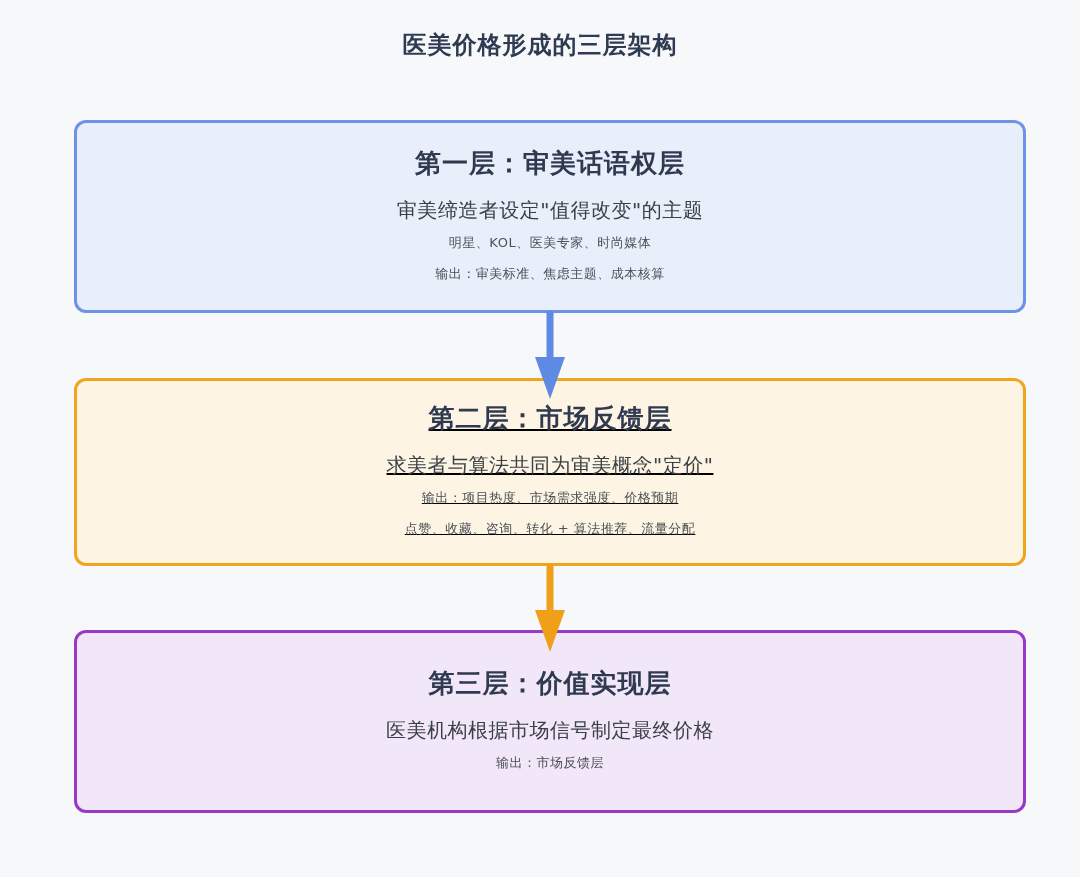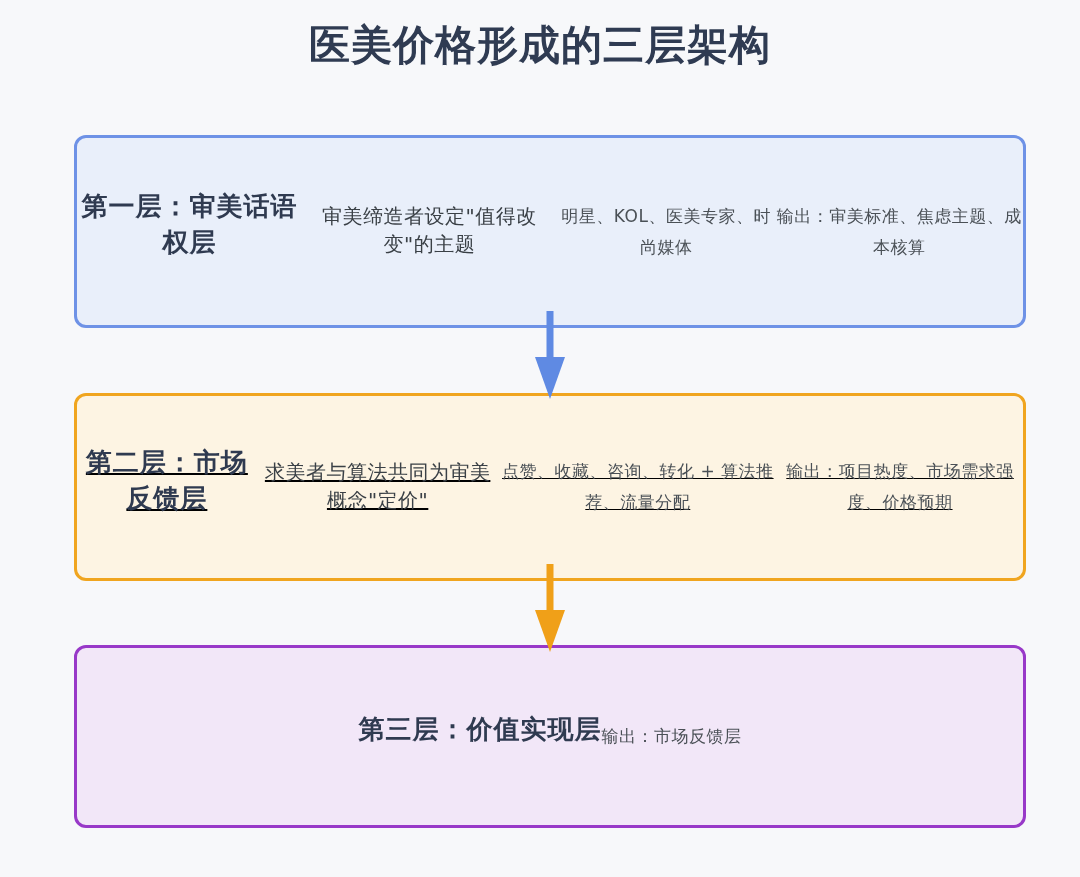--- a/index.html
+++ b/index.html
@@ -14,60 +14,59 @@
     height: 877px;
     background: #f7f8fa;
     overflow: hidden;
   }
   .main-title {
     position: absolute;
     top: 24px;
     left: 0;
     width: 100%;
     text-align: center;
-    font-size: 41px;
+    font-size: 24px;
     line-height: 42px;
     font-weight: bold;
     color: #2f3b52;
     letter-spacing: 1px;
   }
   .layer-box {
     position: absolute;
     left: 74px;
     width: 952px;
     box-sizing: border-box;
     border: 3px solid #999;
     border-radius: 12px;
     display: flex;
-    flex-direction: row;
+    flex-direction: column;
     align-items: center;
     justify-content: center;
     text-align: center;
-    margin-top: 15px;
   }
   #layer1 { top: 120px; height: 193px; background: #e9effa; border-color: #6e92e6; }
   #layer2 { top: 378px; height: 188px; background: #fdf4e3; border-color: #f0a51f; text-decoration: underline; }
   #layer3 { top: 630px; height: 183px; background: #f2e7f8; border-color: #9839c8; }
   .layer-title {
     font-size: 26px;
     line-height: 36px;
     font-weight: bold;
     color: #2f3a50;
     margin-bottom: 15px;
     letter-spacing: 1px;
   }
   .layer-sub {
     font-size: 20px;
     line-height: 28px;
     color: #3a4046;
     margin-bottom: 3px;
     letter-spacing: 0.5px;
   }
   .layer-detail {
-    font-size: 17px;
+    font-size: 13px;
     line-height: 31px;
     color: #4a5056;
     letter-spacing: 0.5px;
   }
   .flow-arrow {
     position: absolute;
     left: 530px;
     width: 40px;
     height: 90px;
     z-index: 5;
@@ -90,27 +89,28 @@
   </div>
 
   <svg class="flow-arrow" id="arrow1" viewBox="0 0 40 90">
     <rect x="16.5" y="0" width="7" height="52" fill="#5f8ae3"></rect>
     <polygon points="5,46 35,46 20,88" fill="#5f8ae3"></polygon>
   </svg>
 
   <div class="layer-box" id="layer2" style="background-color: rgb(253, 244, 227); border-color: rgb(240, 165, 31);">
     <div class="layer-title">第二层：市场反馈层</div>
     <div class="layer-sub">求美者与算法共同为审美概念"定价"</div>
+    <div class="layer-detail">输出：项目热度、市场需求强度、价格预期</div>
     <div class="layer-detail">点赞、收藏、咨询、转化 + 算法推荐、流量分配</div>
-    <div class="layer-detail">输出：项目热度、市场需求强度、价格预期</div>
   </div>
 
   <svg class="flow-arrow" id="arrow2" viewBox="0 0 40 90">
     <rect x="16.5" y="0" width="7" height="52" fill="#f0a018"></rect>
     <polygon points="5,46 35,46 20,88" fill="#f0a018"></polygon>
   </svg>
 
   <div class="layer-box" id="layer3" style="background-color: rgb(242, 231, 248); border-color: rgb(152, 57, 200);">
     <div class="layer-title">第三层：价值实现层</div>
+    <div class="layer-sub">医美机构根据市场信号制定最终价格</div>
     <div class="layer-detail">输出：市场反馈层</div>
   </div>
 
 </div>
 
 </body></html>

